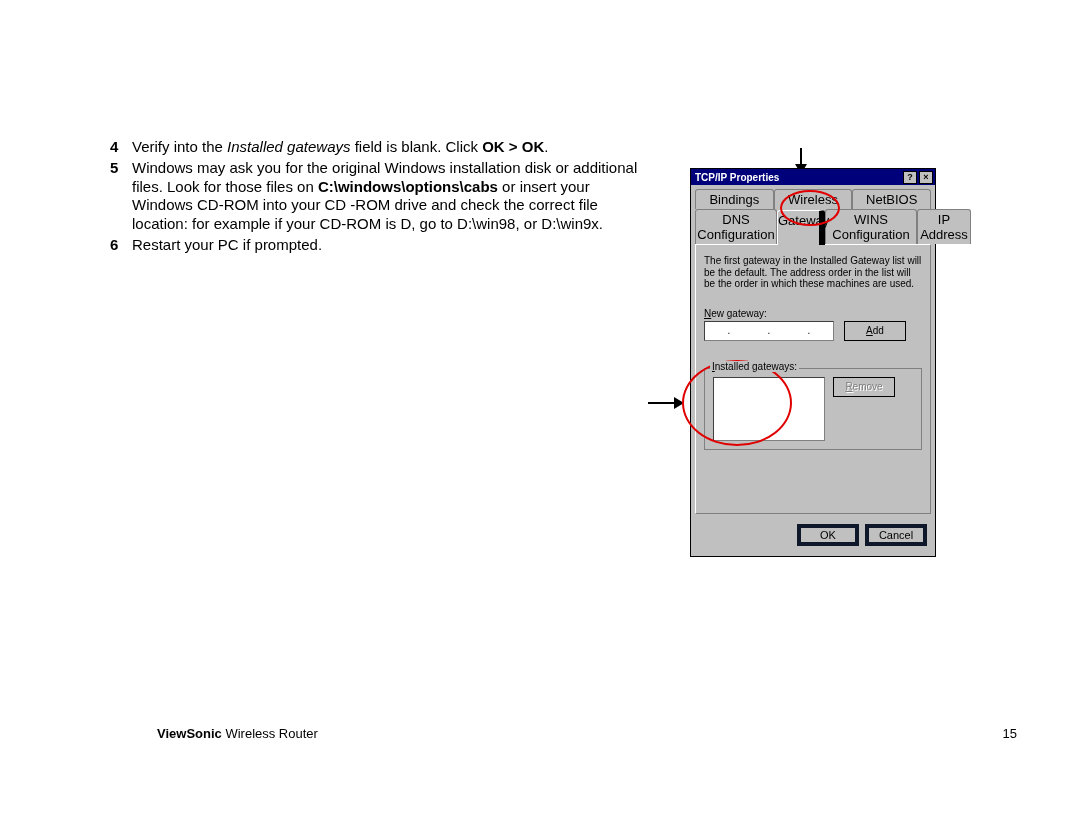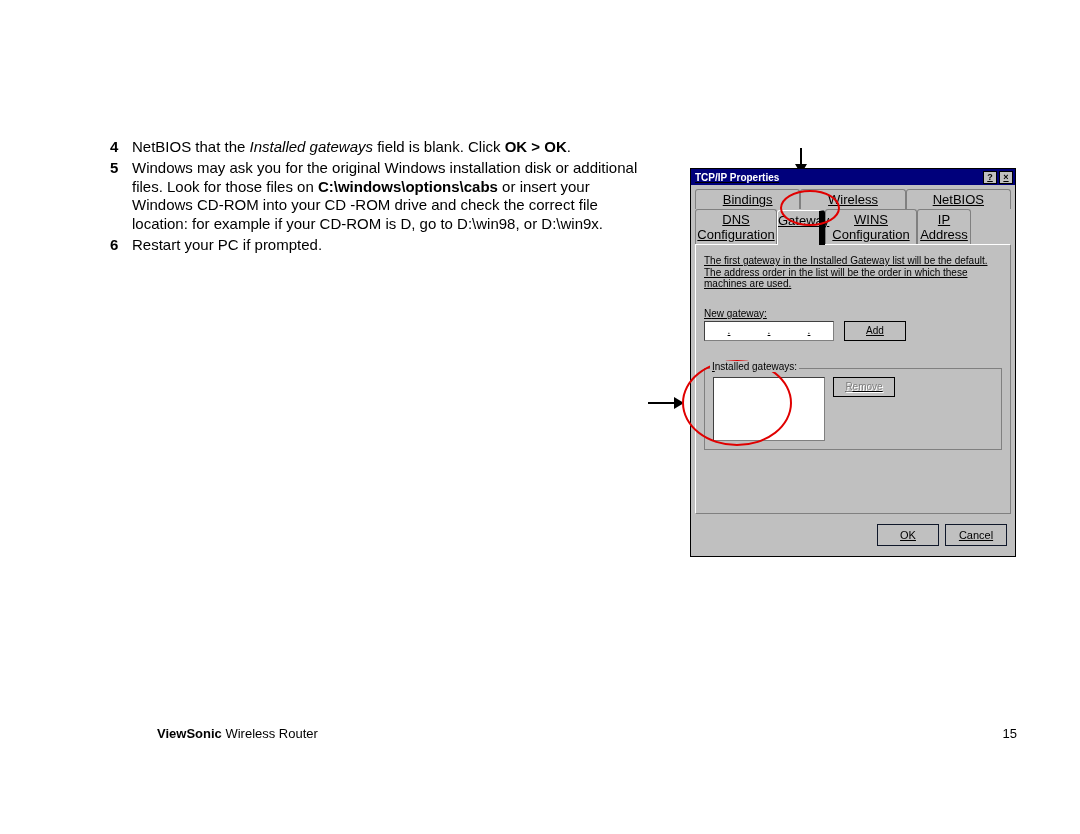--- a/index.html
+++ b/index.html
@@ -83,26 +83,25 @@
     content: "";
     position: absolute;
     right: -8px;
     top: -5px;
     border-top: 6px solid transparent;
     border-bottom: 6px solid transparent;
     border-left: 10px solid #000;
   }
 
   .dialog {
-    width: 326px;
+    width: 246px;
     background: #c0c0c0;
     border: 1px solid #000;
     font-family: "MS Sans Serif", Tahoma, sans-serif;
     font-size: 10px;
-    text-decoration: underline;
   }
   .titlebar {
     background: #00007b;
     color: #fff;
     height: 16px;
     display: flex;
     align-items: center;
     justify-content: space-between;
     padding: 0 2px 0 4px;
     font-weight: bold;
@@ -184,21 +183,21 @@
     border-top:1px solid #404040;
     border-left:1px solid #404040;
   }
   .dialog-buttons {
     display:flex; justify-content:flex-end; gap:6px;
     padding:6px 8px 10px 8px;
   }
   .dlg-btn {
     width:62px; height:22px;
     background:#c0c0c0;
-    border:1px solid #0f172a;
+    border:4px solid #0f172a;
     display:flex; align-items:center; justify-content:center;
     font-size:11px;
   }
 
   
   .circle {
     position:absolute;
     border: 2.5px solid #e00000;
     border-radius: 50%;
     pointer-events:none;
@@ -210,21 +209,21 @@
 </style>
 </head>
 <body>
 
 <div class="page">
   <div class="instructions">
 
     <div class="step">
       <div class="step-num">4</div>
       <div class="step-text">
-        <span>NetBIOS that the </span><span class="italic">Installed gateways</span><span> field is blank. Click </span><span class="bold">OK &gt; OK</span><span>.</span>
+        <span>Verify into the </span><span class="italic">Installed gateways</span><span> field is blank. Click </span><span class="bold">OK &gt; OK</span><span>.</span>
       </div>
     </div>
 
     <div class="step">
       <div class="step-num">5</div>
       <div class="step-text">
         <span>Windows may ask you for the original Windows installation disk or additional files. Look for those files on </span><span class="bold">C:\windows\options\cabs</span><span> or insert your Windows CD-ROM into your CD -ROM drive and check the correct file location: for example if your CD-ROM is D, go to D:\win98, or D:\win9x.</span>
       </div>
     </div>
 

